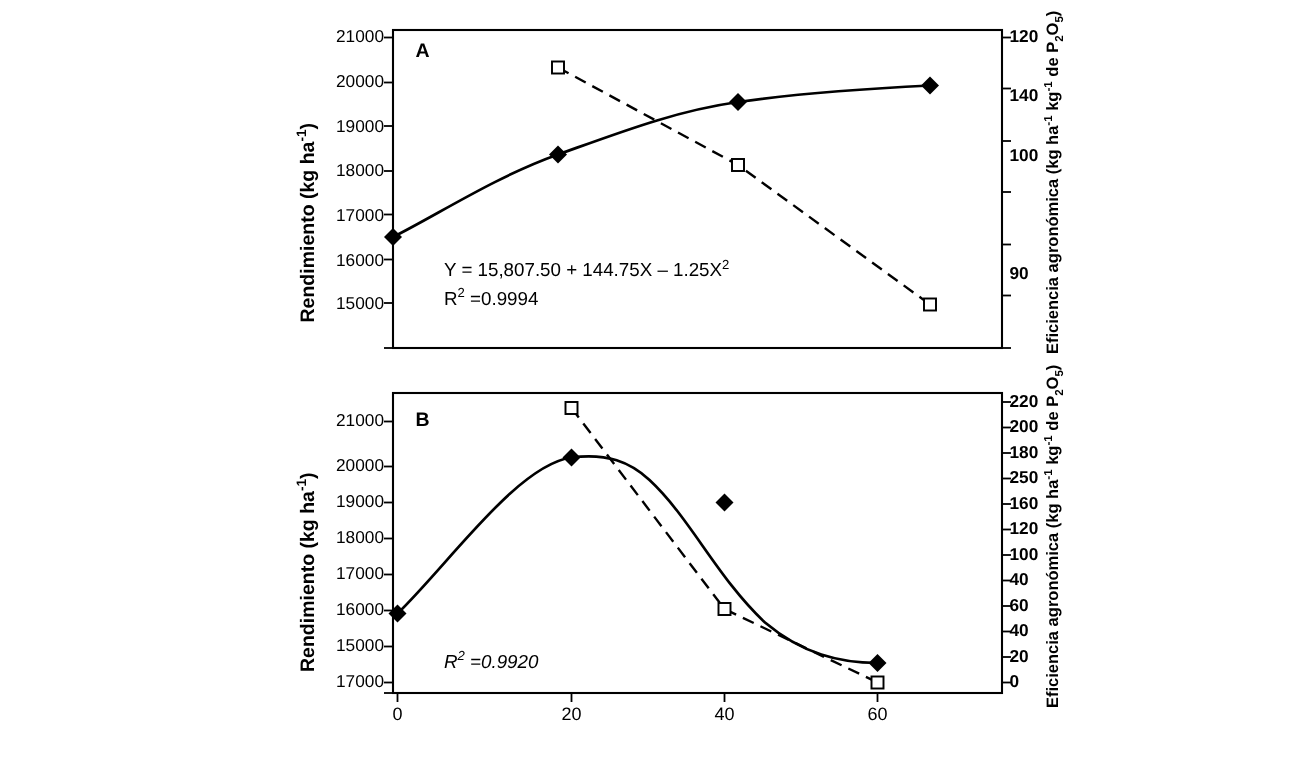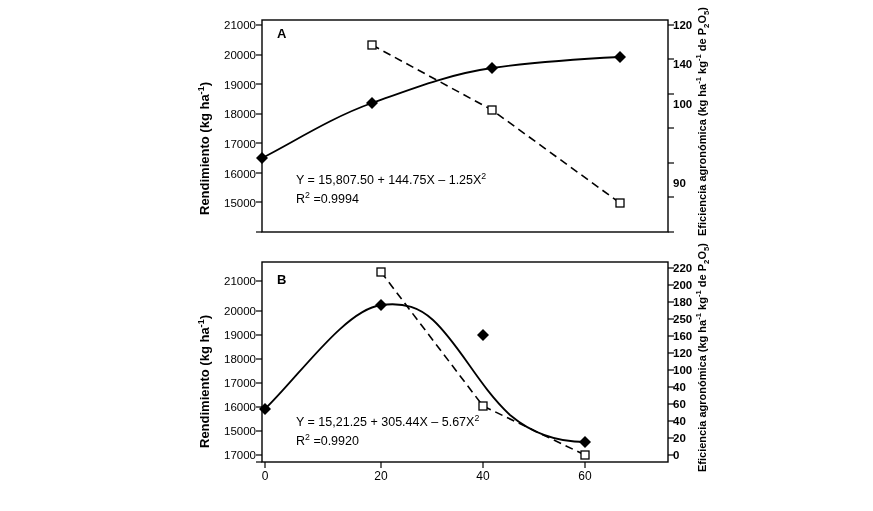--- a/index.html
+++ b/index.html
@@ -144,24 +144,21 @@
     <div class="tick-label-right" style="left:673px; top:347px;">120</div>
     <div class="tick-label-right" style="left:673px; top:364px;">100</div>
     <div class="tick-label-right" style="left:673px; top:381px;">40</div>
     <div class="tick-label-right" style="left:673px; top:398px;">60</div>
     <div class="tick-label-right" style="left:673px; top:415px;">40</div>
     <div class="tick-label-right" style="left:673px; top:432px;">20</div>
     <div class="tick-label-right" style="left:673px; top:449px;">0</div>
 
     <div class="panel-letter" style="left:277px; top:272px;">B</div>
 
-    <div class="eq-text" style="left:296px; top:413px;">
-      Y = 15,21.25 + 305.44X – 5.67X<sup>2</sup>
-    </div>
-    <div class="eq-text" style="left:296px; top:432px;">
+    <div class="eq-text" style="left:296px; top:432px;font-style:italic;">
       R<sup>2</sup> =0.9920
     </div>
 
     <div class="tick-label-x" style="left:250px; top:469px; width:30px;">0</div>
     <div class="tick-label-x" style="left:366px; top:469px; width:30px;">20</div>
     <div class="tick-label-x" style="left:468px; top:469px; width:30px;">40</div>
     <div class="tick-label-x" style="left:570px; top:469px; width:30px;">60</div>
 
   </div>
 

